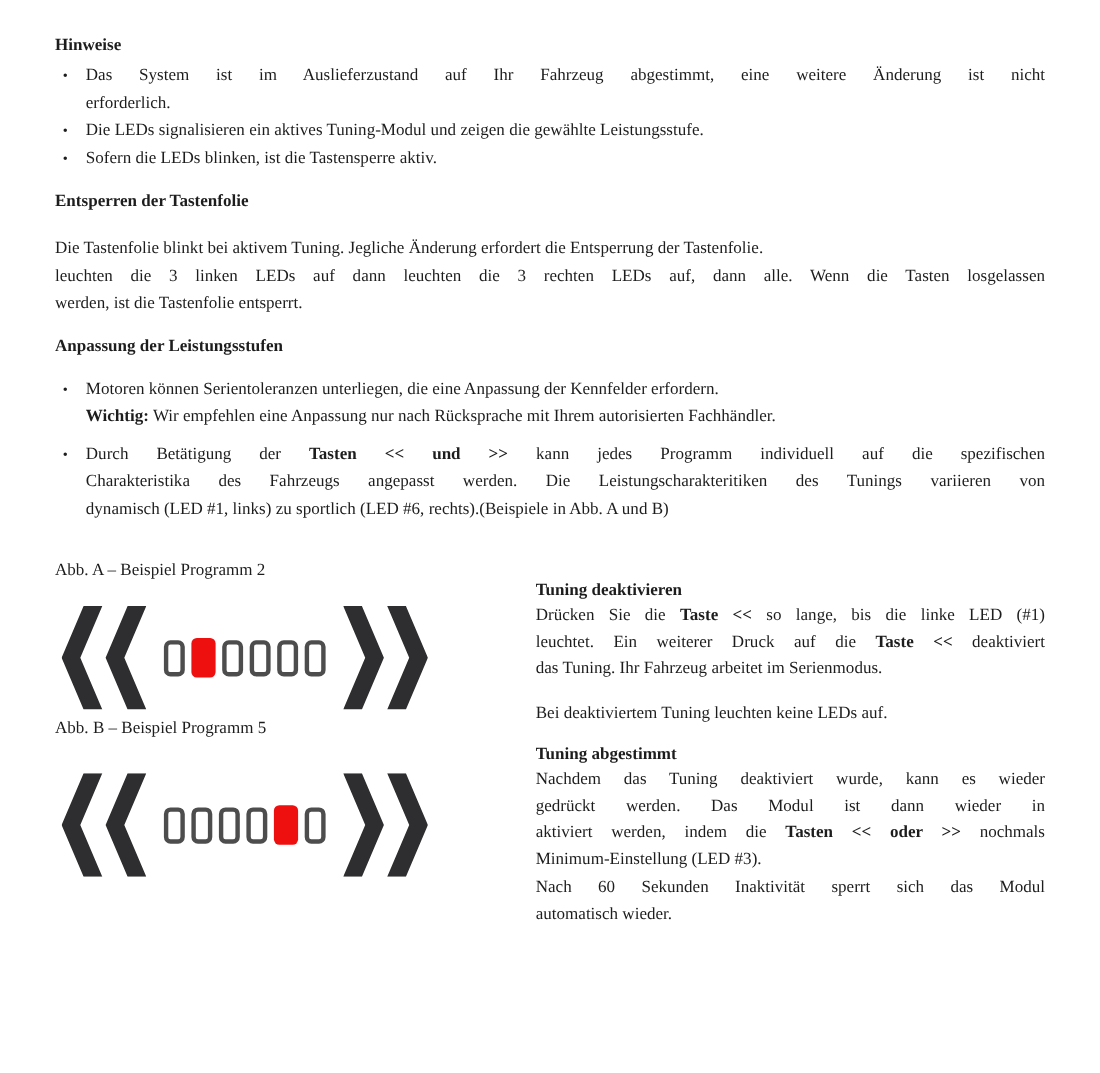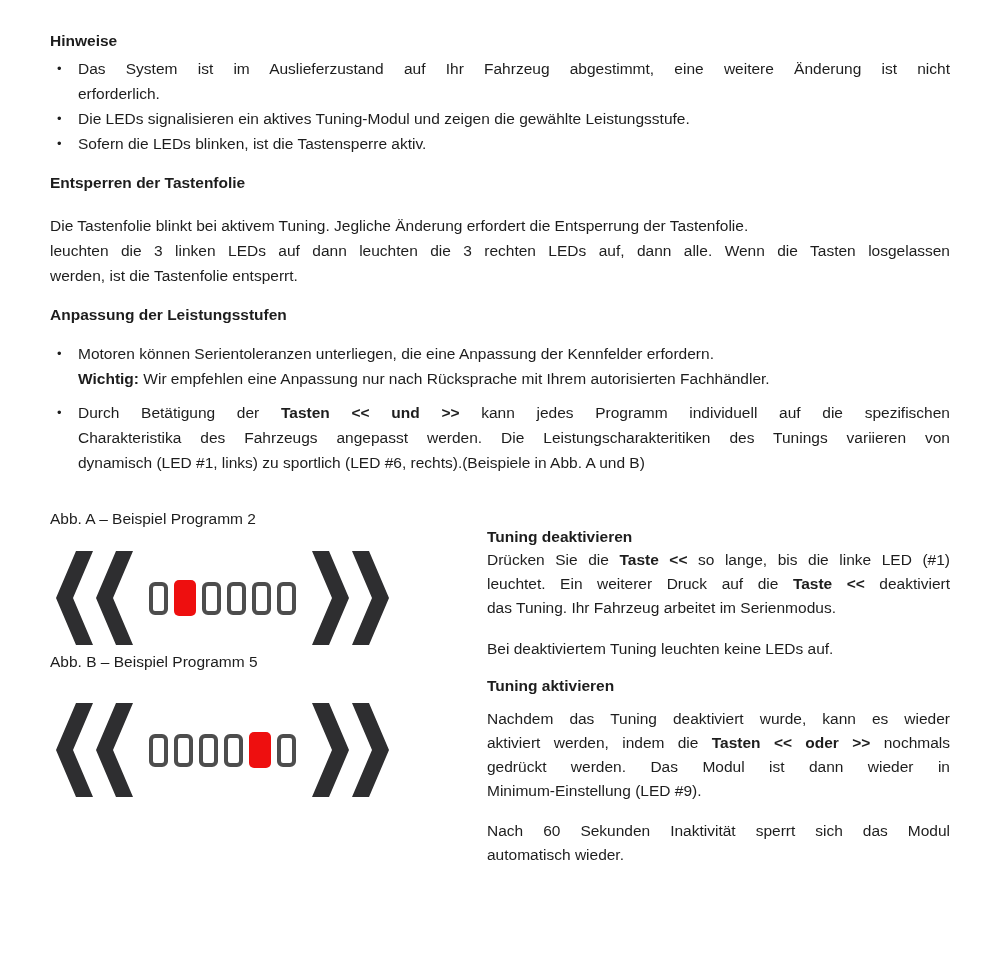--- a/index.html
+++ b/index.html
@@ -9,21 +9,21 @@
     --led-outline:#4d4d4d;
     --chevron:#2e2e30;
   }
   *{box-sizing:border-box;}
   html,body{margin:0;padding:0;}
   body{
     width:1000px;height:975px;background:var(--bg);color:var(--ink);
     font-family:"Liberation Sans","DejaVu Sans",sans-serif;
     font-size:15.5px;overflow:hidden;
   }
-  .page{padding:30px 50px 0 50px;width:1000px;}
+  .page{padding:30px 50px 0 50px;width:1000px;font-family:Liberation Serif, serif;}
   .hd{font-weight:bold;font-size:15.5px;line-height:22px;margin:0;}
   .ln{line-height:25px;min-height:25px;}
   .ln-j{text-align:justify;text-align-last:justify;}
   strong{font-weight:bold;}
   
   .blist{margin:4px 0 0 0;padding:0;list-style:none;}
   .bitem{display:flex;}
   .marker{flex:none;width:28px;padding-left:7px;font-size:13px;line-height:25px;}
   .btext{flex:1;}
   .m-top-sec{margin-top:16px;}
@@ -48,22 +48,22 @@
   }
   .led-active{
     width:22px;height:36px;background:var(--red);
     border:none;border-radius:5px;
   }
   
   #deakt-hd{margin-top:24px;}
   #deakt-p1{}
   #deakt-p2{margin-top:17px;}
   #akt-hd{margin-top:14px;}
-  #akt-p1{margin-top:10px;}
-  #akt-p2{margin-top:16px;}
+  #akt-p1{}
+  #akt-p2{margin-top:2px;}
 </style>
 </head>
 <body>
 
 <div class="page">
 
   <section>
     <h3 class="hd">Hinweise</h3>
     <ul class="blist">
       <li class="bitem">
@@ -168,26 +168,26 @@
       <h3 class="hd" id="deakt-hd">Tuning deaktivieren</h3>
       <div id="deakt-p1">
           <div class="ln ln-j"><span>Drücken Sie die </span><strong>Taste &lt;&lt;</strong><span> so lange, bis die linke LED (#1)</span></div>
           <div class="ln ln-j"><span>leuchtet. Ein weiterer Druck auf die </span><strong>Taste &lt;&lt;</strong><span> deaktiviert</span></div>
           <div class="ln"><span>das Tuning. Ihr Fahrzeug arbeitet im Serienmodus.</span></div>
         </div>
       <div id="deakt-p2">
           <div class="ln"><span>Bei deaktiviertem Tuning leuchten keine LEDs auf.</span></div>
         </div>
 
-      <h3 class="hd" id="akt-hd">Tuning aktivieren</h3>
+      <h3 class="hd" id="akt-hd">Tuning abgestimmt</h3>
       <div id="akt-p1">
           <div class="ln ln-j"><span>Nachdem das Tuning deaktiviert wurde, kann es wieder</span></div>
+          <div class="ln ln-j"><span>gedrückt werden. Das Modul ist dann wieder in</span></div>
           <div class="ln ln-j"><span>aktiviert werden, indem die </span><strong>Tasten &lt;&lt; oder &gt;&gt;</strong><span> nochmals</span></div>
-          <div class="ln ln-j"><span>gedrückt werden. Das Modul ist dann wieder in</span></div>
-          <div class="ln"><span>Minimum-Einstellung (LED #9).</span></div>
+          <div class="ln"><span>Minimum-Einstellung (LED #3).</span></div>
         </div>
       <div id="akt-p2">
           <div class="ln ln-j"><span>Nach 60 Sekunden Inaktivität sperrt sich das Modul</span></div>
           <div class="ln"><span>automatisch wieder.</span></div>
         </div>
     </div>
 
   </div>
 </div>
 

